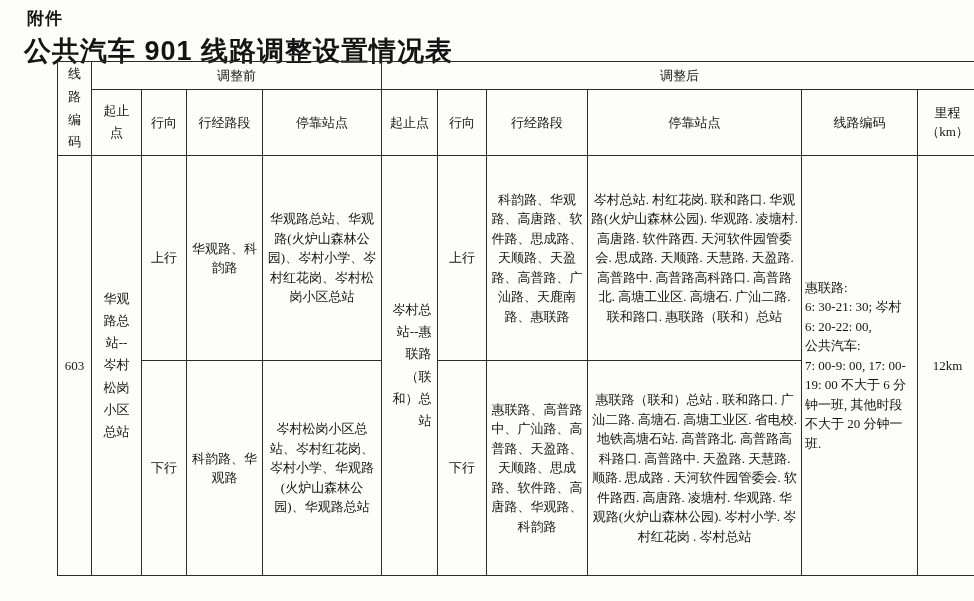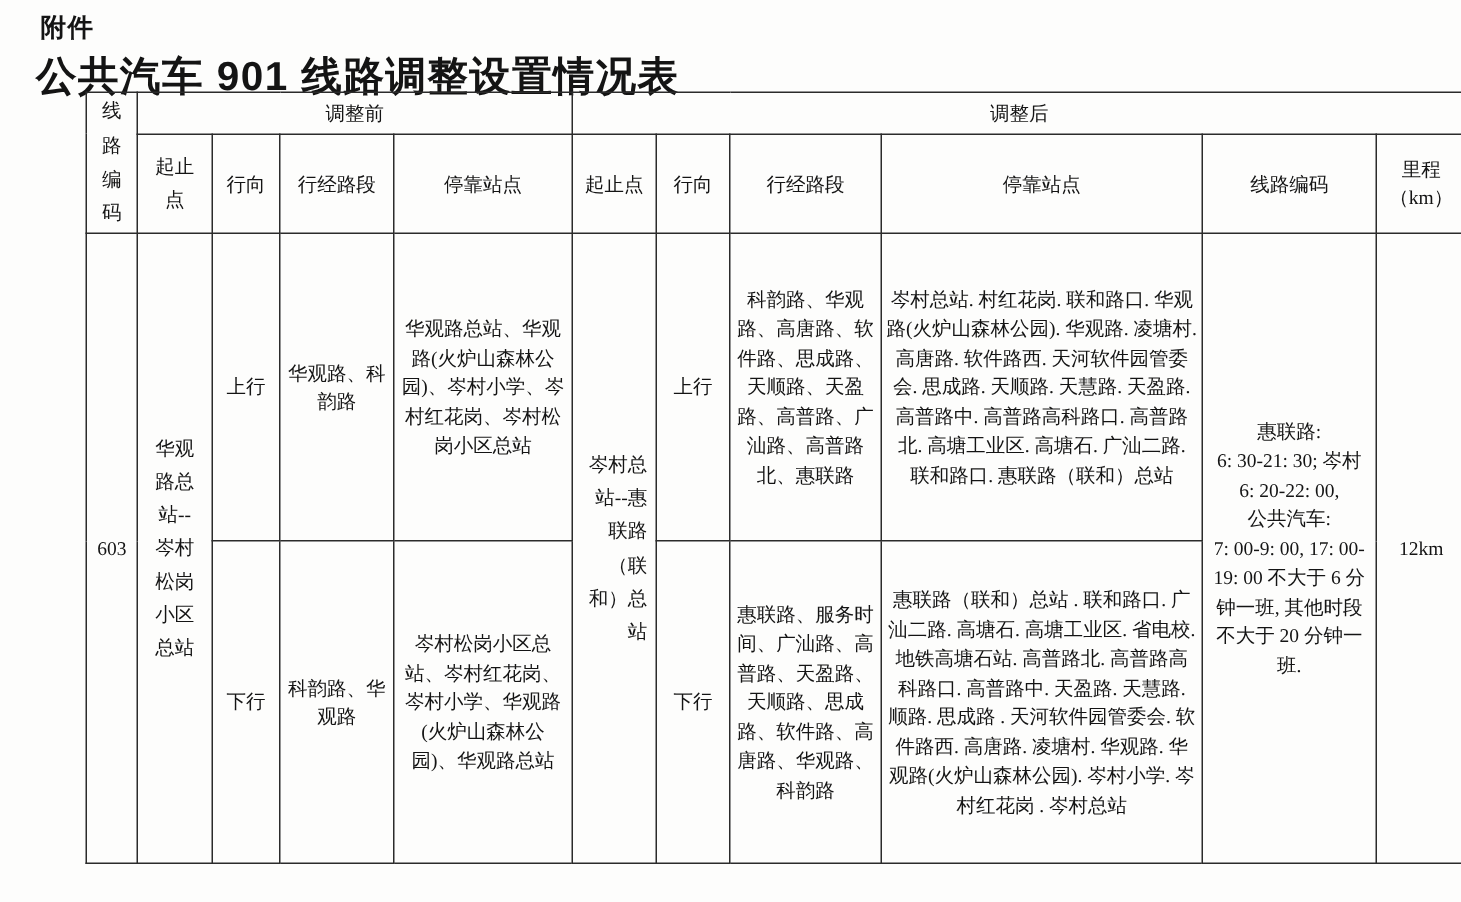--- a/index.html
+++ b/index.html
@@ -34,21 +34,21 @@
   tr.r-down{height:215px}
   .vtext{width:15px;margin:0 auto;word-break:break-all;line-height:1.75;text-align:center}
   .od-before{width:30px;margin:0 auto;word-break:break-all;line-height:1.7;text-align:center}
   .od-after{width:44px;margin:0 auto;word-break:break-all;line-height:1.7;text-align:right}
   td.just{text-align:justify;padding:3px 6px;line-height:1.62}
   td.leftal{text-align:left;padding:2px 6px;line-height:1.6}
   td.stops-after{text-align:justify;padding:4px 6px;line-height:1.6}
   td.sections-after{text-align:justify;padding:3px 5px;line-height:1.7}
   .u{text-underline-offset:3px}
   td.svc{padding:2px 5px;line-height:1.6}
-  td.svc div{text-align:center}
+  td.svc div{text-align:left}
   .unit-line{display:block}
 </style>
 </head>
 <body>
 
 <div class="attachment">附件</div>
 <div class="title">公共汽车 901 线路调整设置情况表</div>
 
 <table class="route">
   <colgroup>
@@ -97,33 +97,33 @@
     <td rowspan="2">
       <div class="od-before">华观路总站--岑村松岗小区总站</div>
     </td>
     <td>上行</td>
     <td class="leftal">华观路、科韵路</td>
     <td class="just">华观路总站、华观路(火炉山森林公园)、岑村小学、岑村红花岗、岑村松岗小区总站</td>
     <td rowspan="2">
       <div class="od-after"><span class="u">岑村总站</span><span>--惠联路（联和）总站</span></div>
     </td>
     <td>上行</td>
-    <td class="sections-after"><span>科韵路、华观路、</span><span class="u">高唐路、软件路、思成路、天顺路、天盈路、高普路、广汕路、高普路北、惠联路</span></td>
+    <td class="sections-after"><span>科韵路、华观路、</span><span class="u">高唐路、软件路、思成路、天顺路、天盈路、高普路、广汕路、天鹿南路、惠联路</span></td>
     <td class="stops-after"><span class="u">岑村总站</span><span>. 村红花岗. 联和路口. 华观路(火炉山森林公园). 华观路. 凌塘村. </span><span class="u">高唐路. 软件路西. 天河软件园管委会. 思成路. 天顺路. 天慧路. 天盈路. 高普路中. 高普路高科路口. 高普路北. 高塘工业区. 高塘石. 广汕二路. 联和路口. 惠联路（联和）总站</span></td>
     <td rowspan="2" class="svc">
           <div>惠联路:</div>
           <div>6: 30-21: 30; 岑村 6: 20-22: 00,</div>
           <div>公共汽车:</div>
           <div>7: 00-9: 00, 17: 00-19: 00 不大于 6 分钟一班, 其他时段不大于 20 分钟一班.</div>
         </td>
     <td rowspan="2">12km</td>
   </tr>
 
   <tr class="r-down">
     <td>下行</td>
     <td class="leftal">科韵路、华观路</td>
     <td class="just">岑村松岗小区总站、岑村红花岗、岑村小学、华观路(火炉山森林公园)、华观路总站</td>
     <td>下行</td>
-    <td class="sections-after"><span class="u">惠联路、服务时间、广汕路、高普路、天盈路、天顺路、思成路、软件路、高唐路、</span><span>华观路、科韵路</span></td>
+    <td class="sections-after"><span class="u">惠联路、高普路中、广汕路、高普路、天盈路、天顺路、思成路、软件路、高唐路、</span><span>华观路、科韵路</span></td>
     <td class="stops-after"><span class="u">惠联路（联和）总站 . 联和路口. 广汕二路. 高塘石. 高塘工业区. 省电校. 地铁高塘石站. 高普路北. 高普路高科路口. 高普路中. 天盈路. 天慧路. 顺路. 思成路 . 天河软件园管委会. 软件路西. 高唐路. </span><span>凌塘村. 华观路. 华观路(火炉山森林公园). 岑村小学. 岑村红花岗 . </span><span class="u">岑村总站</span></td>
   </tr>
 </tbody>
   </table>
 
 </body></html>

